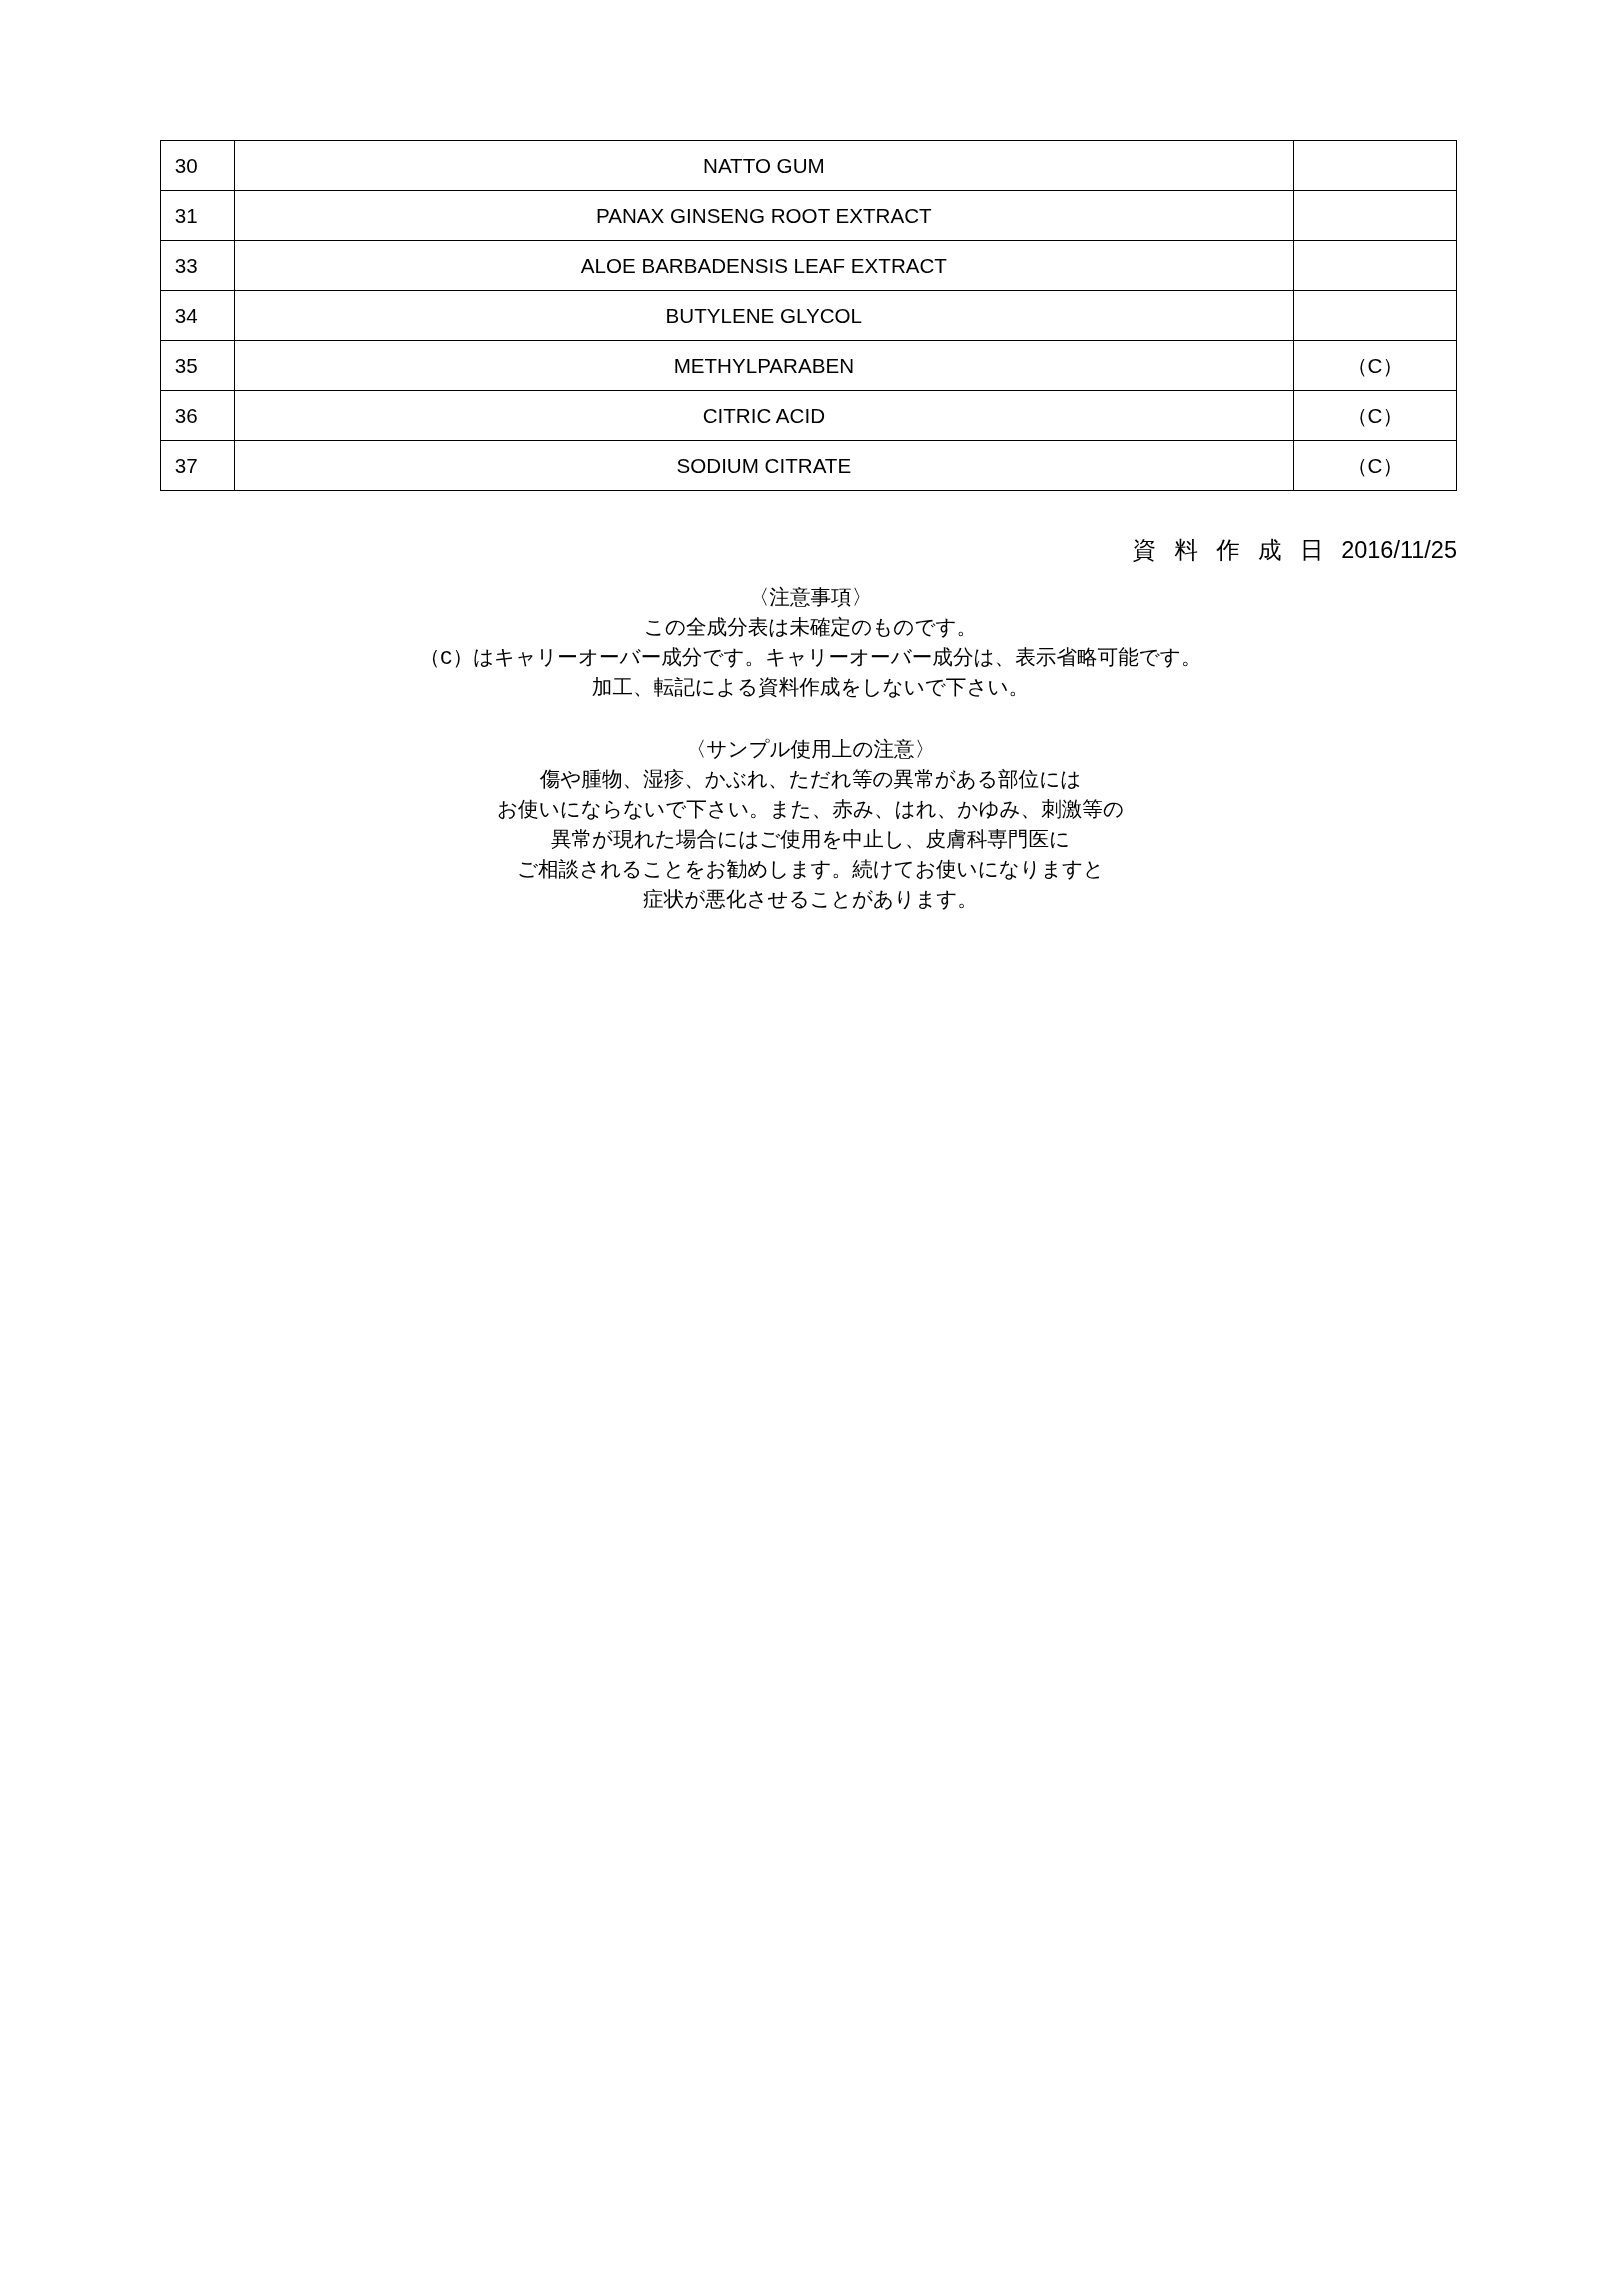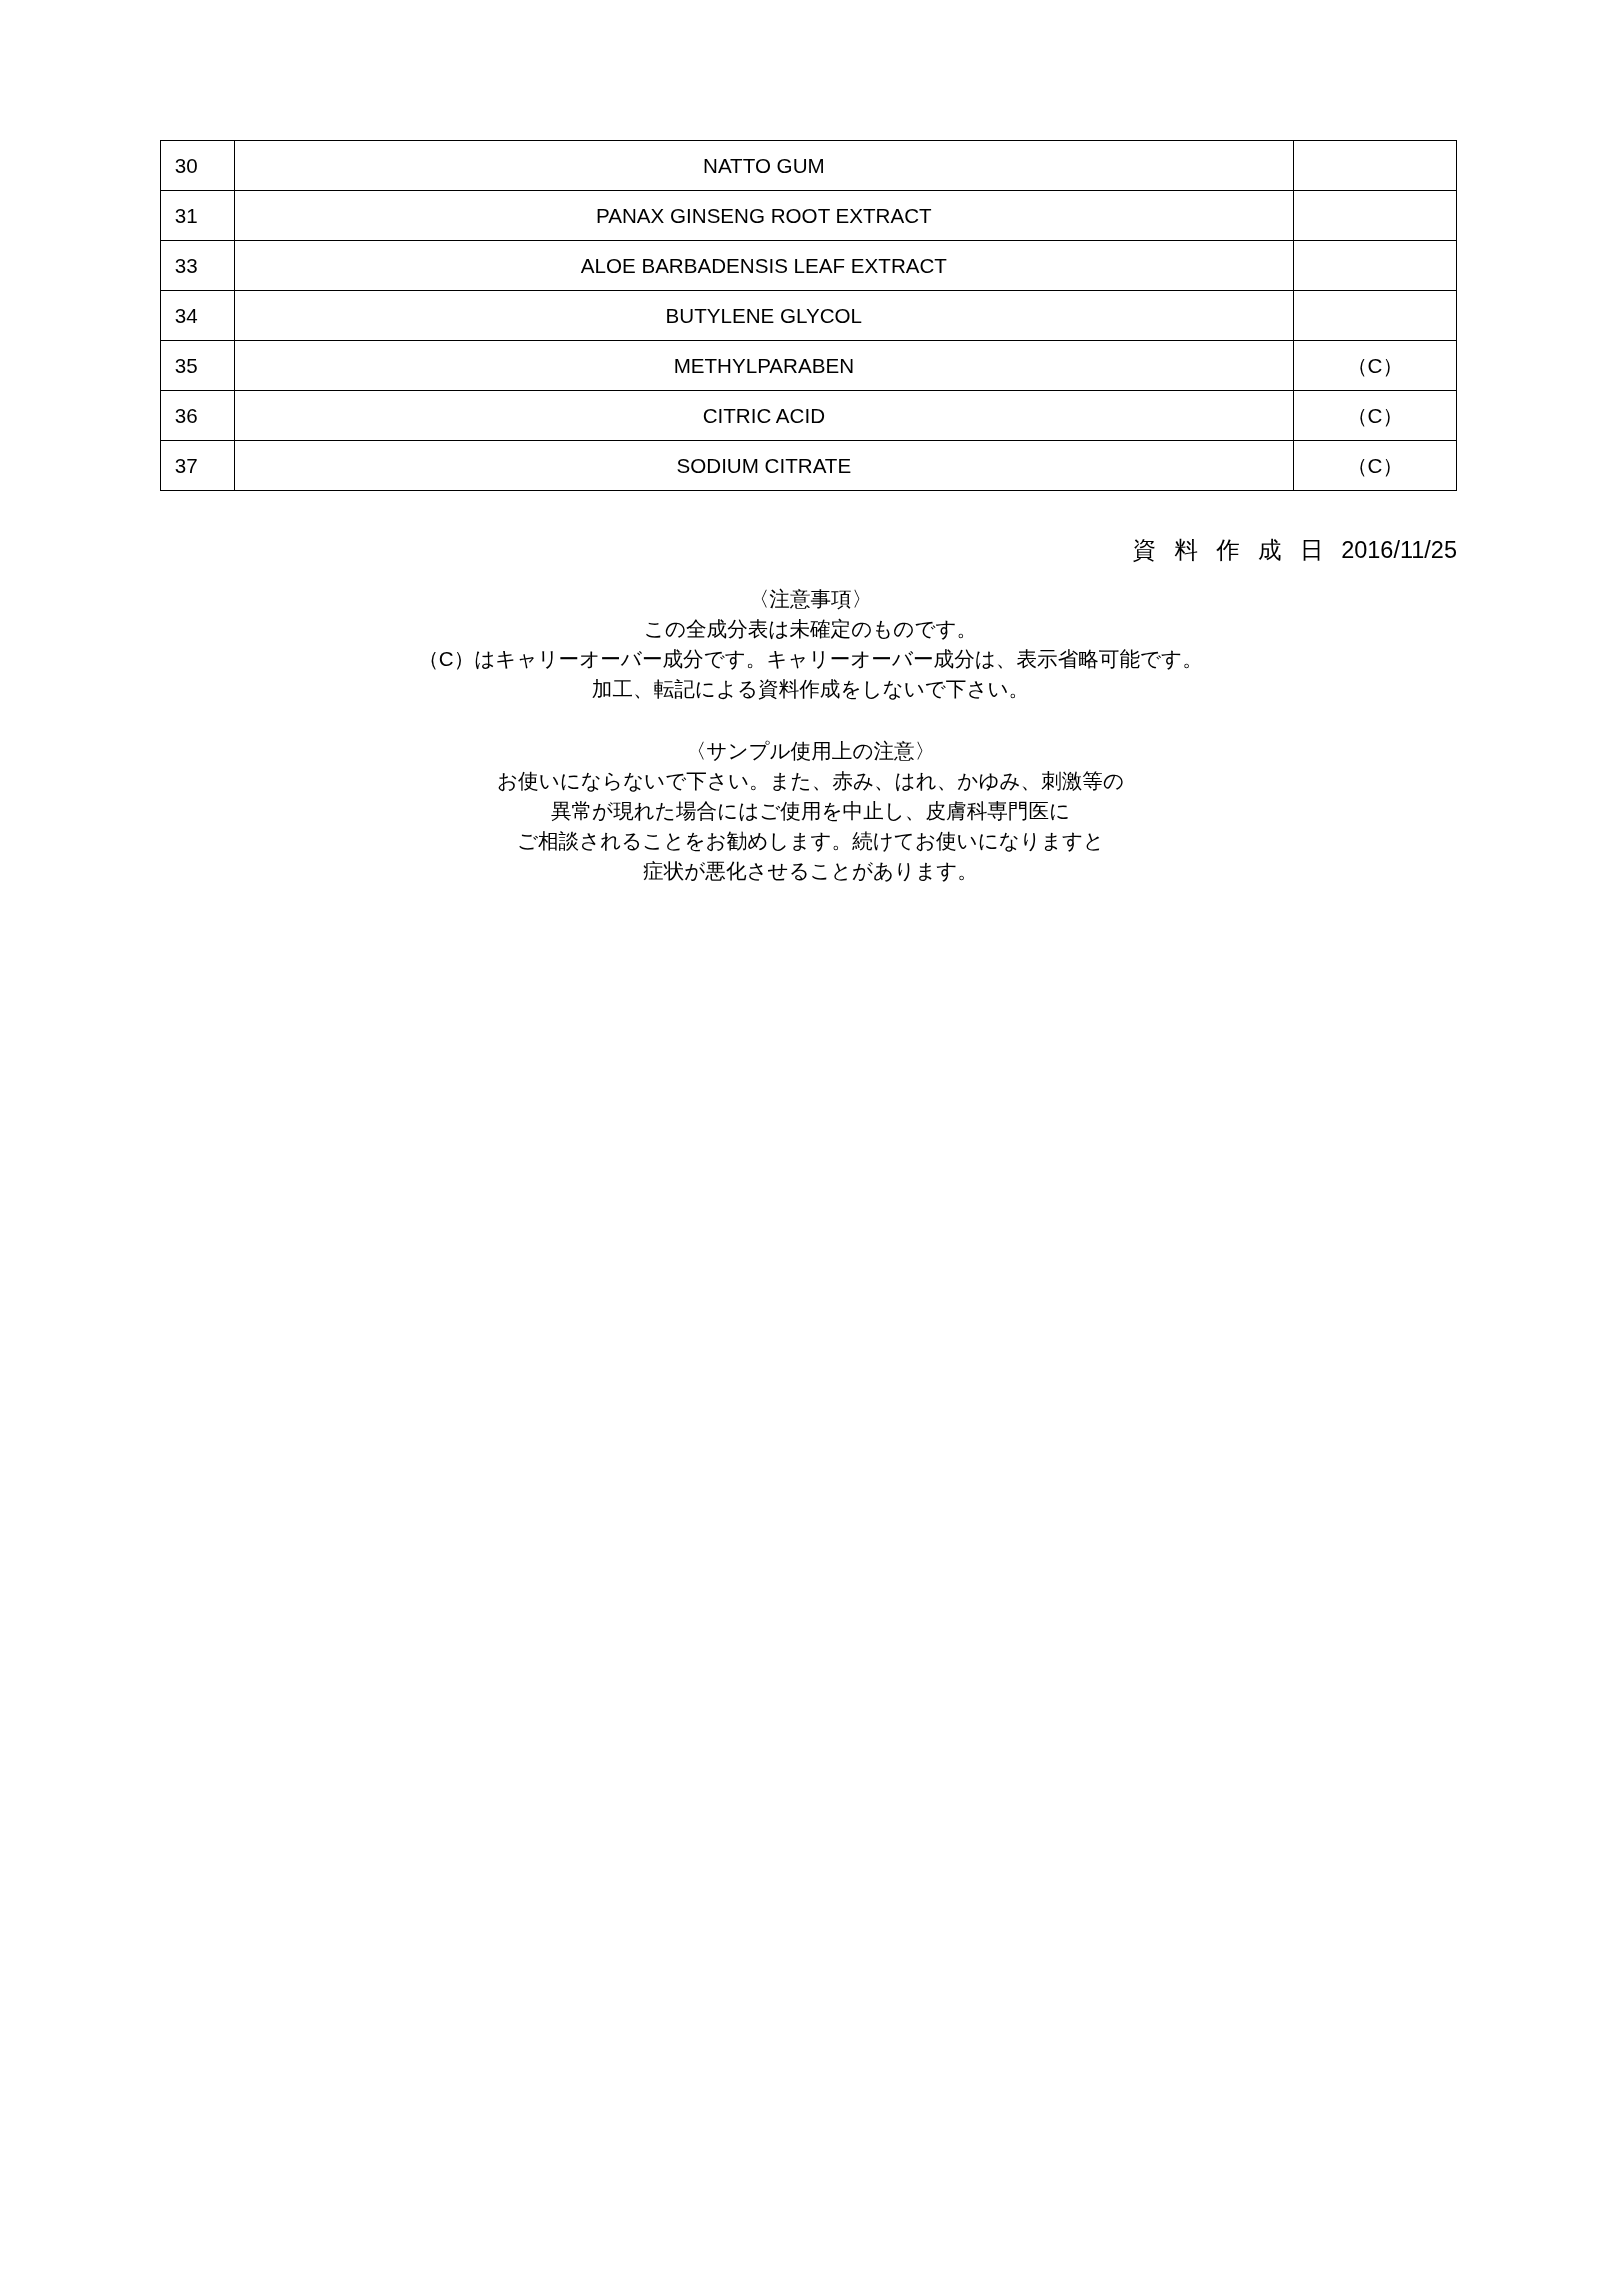--- a/index.html
+++ b/index.html
@@ -82,20 +82,21 @@
     width: 1621px;
     text-align: center;
     font-size: 20.6px;
     line-height: 1.45;
   }
   .notes .block {
     margin: 0;
   }
   .notes .block p {
     margin: 0;
+    font-family: Liberation Mono, monospace;
   }
   .notes .spacer {
     height: 33px;
   }
   .heading {
     font-size: 20.6px;
   }
 </style>
 </head>
 <body>
@@ -149,20 +150,21 @@
   <div class="notes">
     <div class="block">
       <p class="heading">〈注意事項〉</p>
       <p>この全成分表は未確定のものです。</p>
       <p>（C）はキャリーオーバー成分です。キャリーオーバー成分は、表示省略可能です。</p>
       <p>加工、転記による資料作成をしないで下さい。</p>
     </div>
     <div class="spacer"></div>
     <div class="block">
       <p class="heading">〈サンプル使用上の注意〉</p>
+      <p>傷や腫物、湿疹、かぶれ、ただれ等の異常がある部位には</p>
       <p>お使いにならないで下さい。また、赤み、はれ、かゆみ、刺激等の</p>
       <p>異常が現れた場合にはご使用を中止し、皮膚科専門医に</p>
       <p>ご相談されることをお勧めします。続けてお使いになりますと</p>
       <p>症状が悪化させることがあります。</p>
     </div>
   </div>
 
 </div>
 
 

